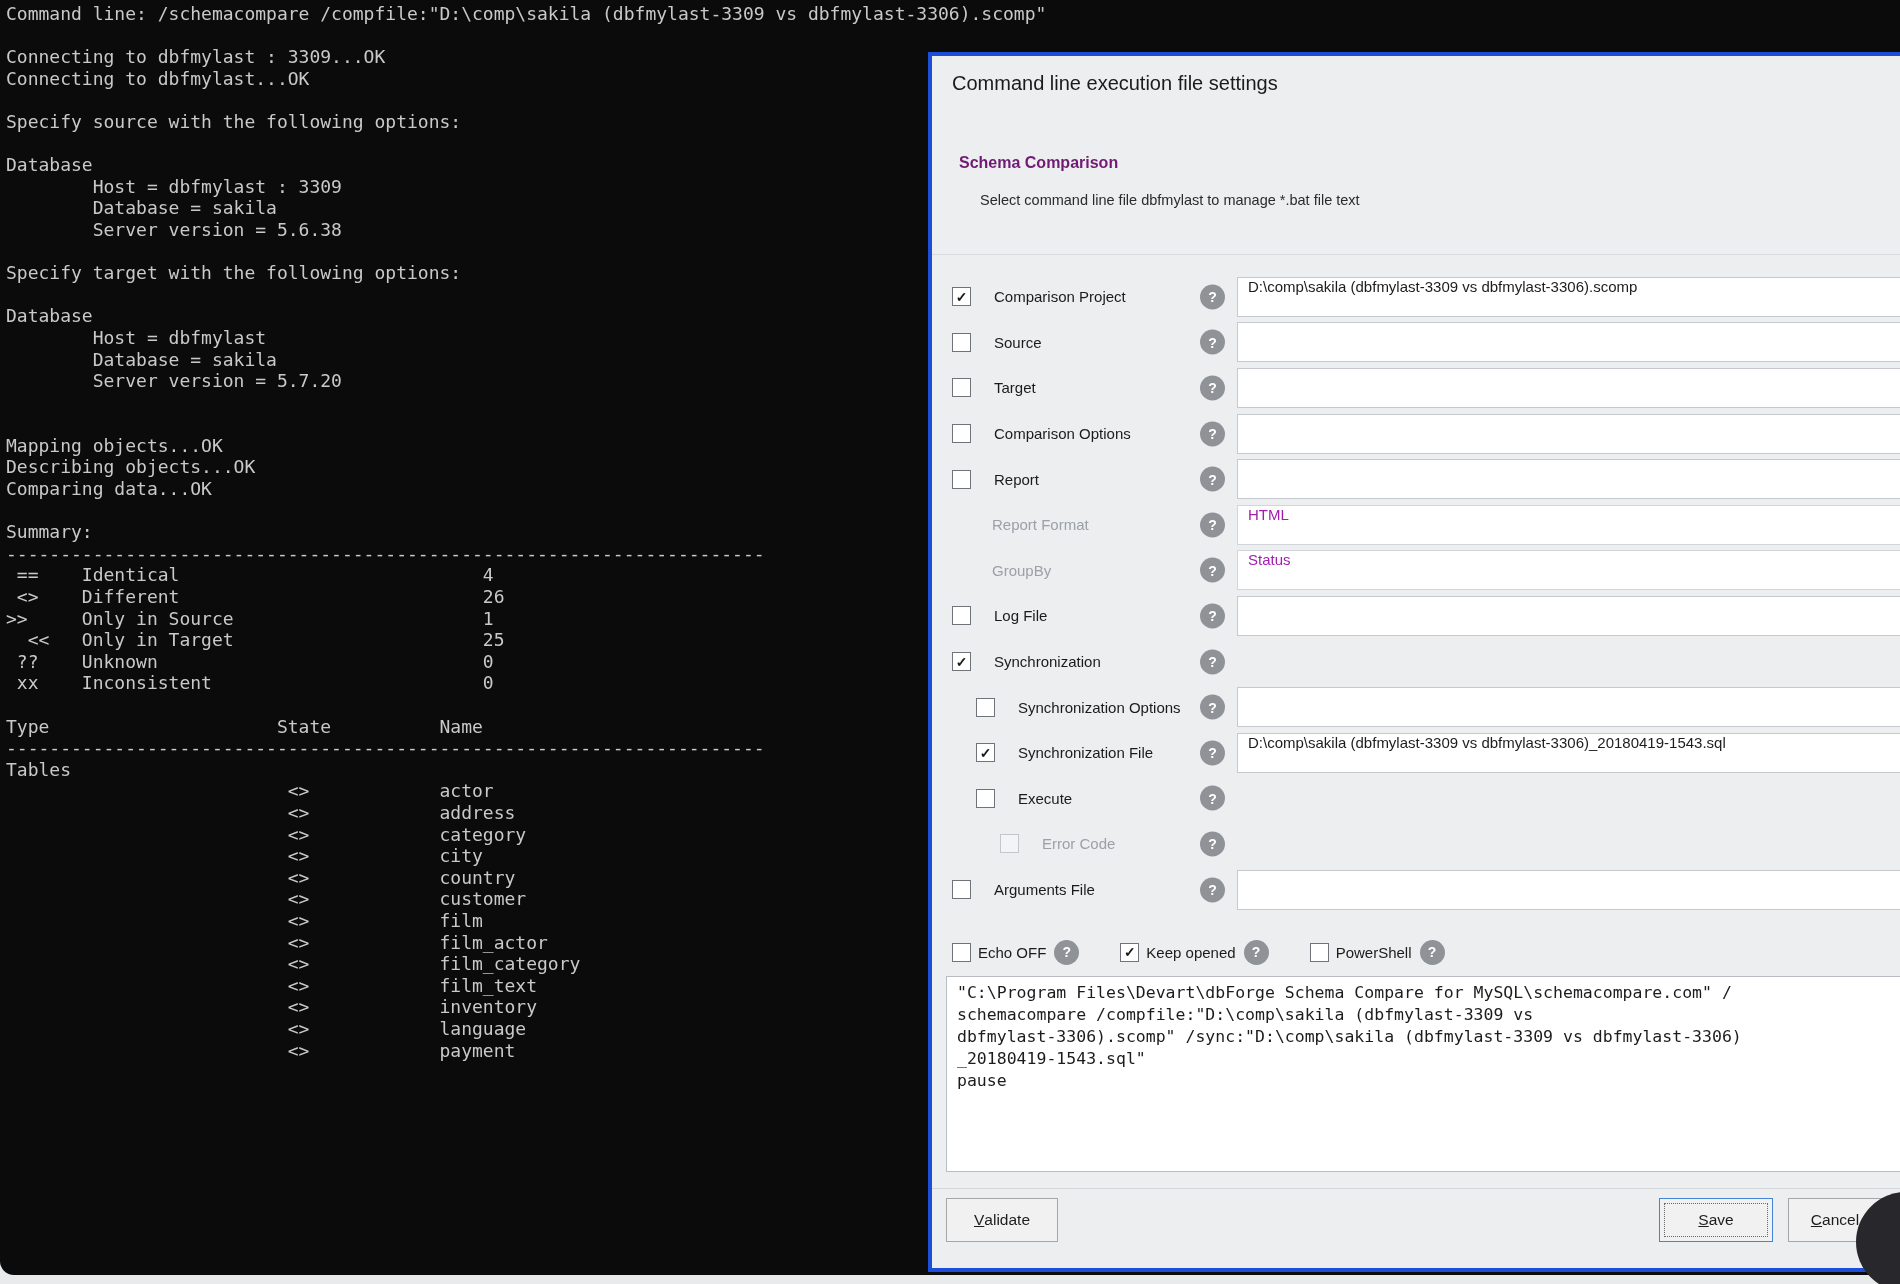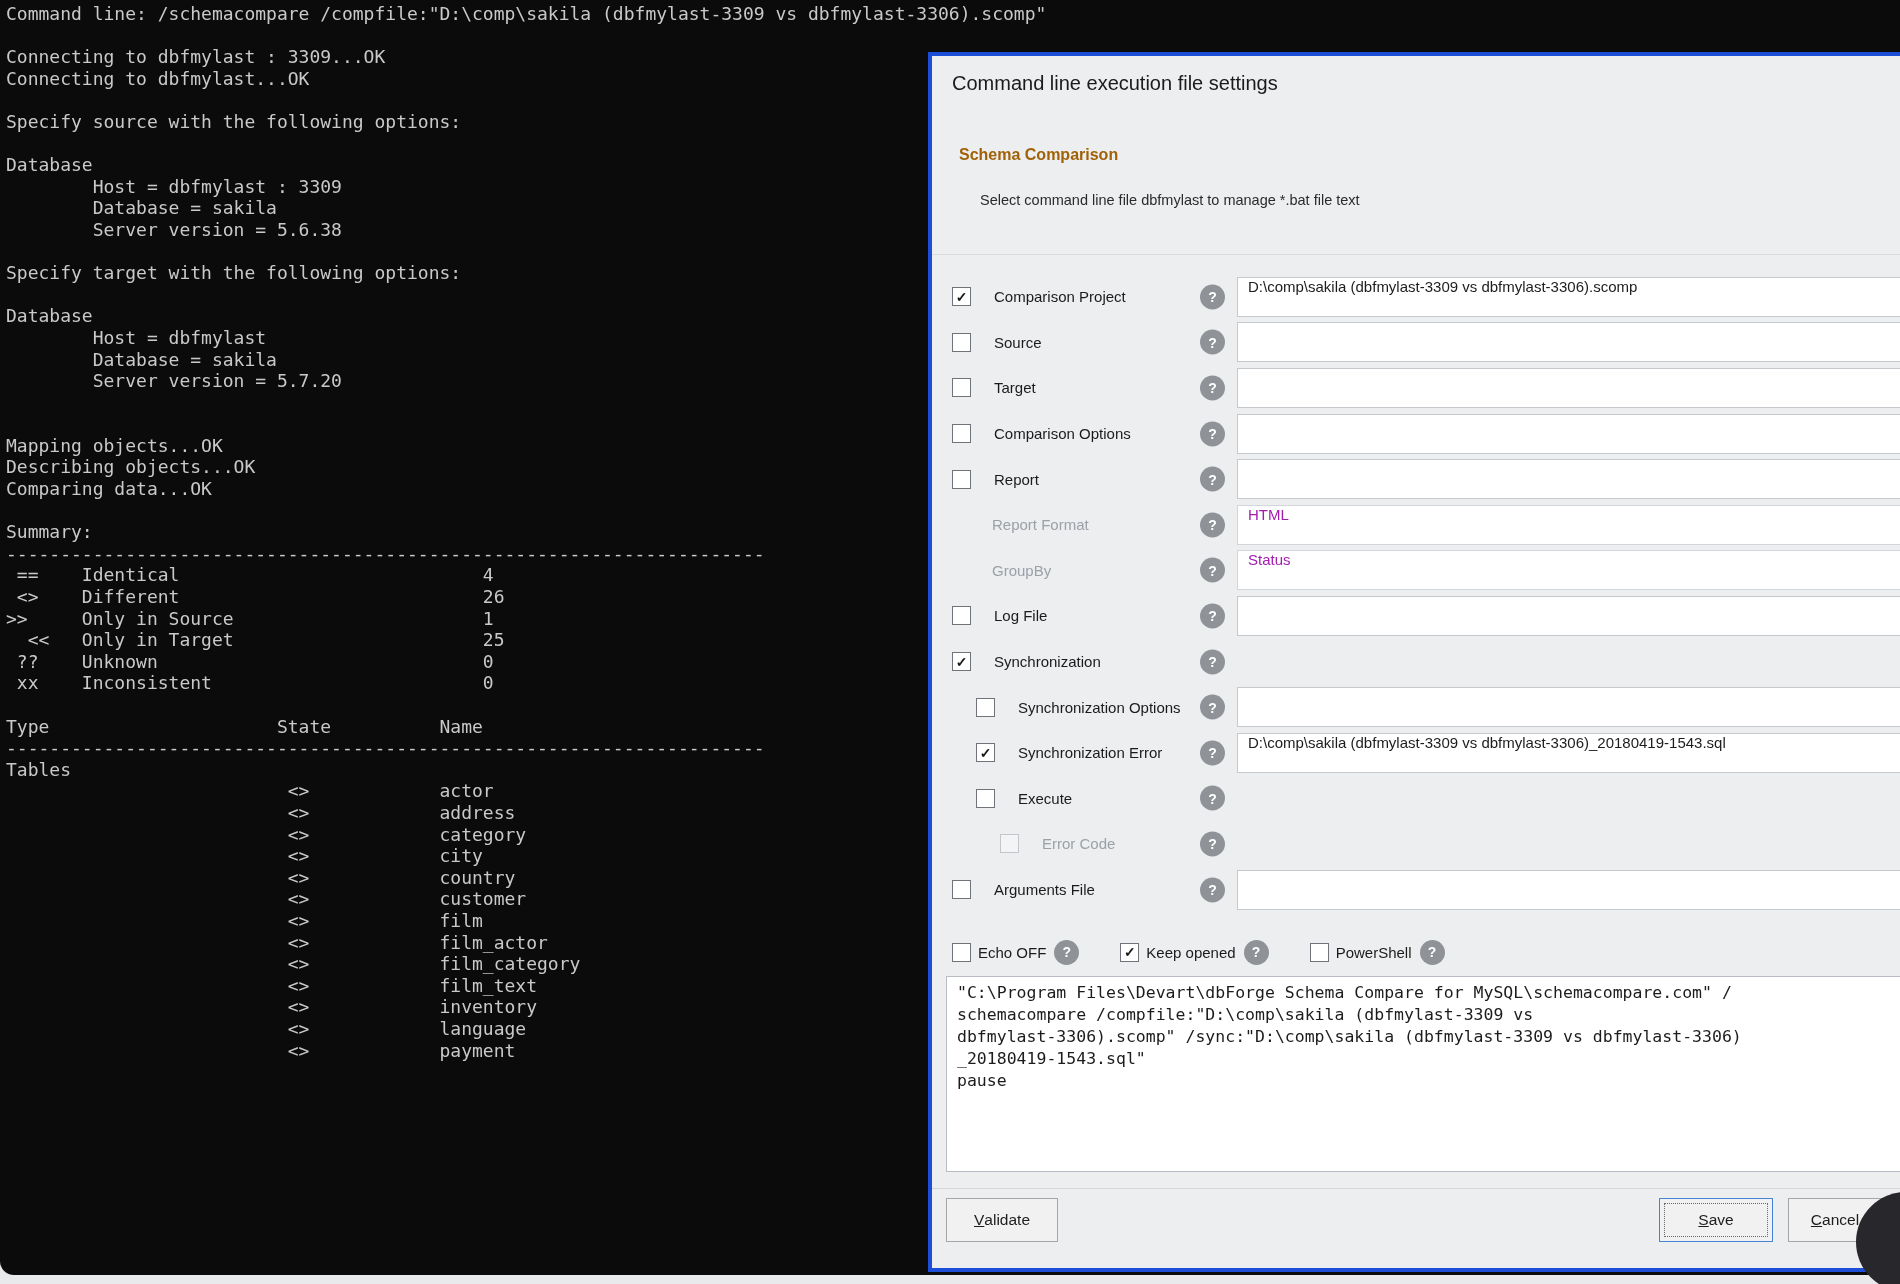--- a/index.html
+++ b/index.html
@@ -9,21 +9,21 @@
   #console{position:absolute;left:0;top:0;width:1900px;height:1275px;background:#0b0b0b;
            border-radius:0 0 14px 14px;overflow:hidden;}
   #console pre{margin:0;padding:3px 0 0 6px;font-family:"DejaVu Sans Mono",monospace;
                font-size:18px;line-height:21.6px;color:#c9c9c9;white-space:pre;}
   
   #dialog{position:absolute;left:928px;top:52px;width:1102px;height:1220px;background:#eceef0;
           border:4px solid #1d4ed8;box-sizing:border-box;}
   .dlg-title{position:absolute;left:20px;top:16px;font-size:20px;color:#1b1b1b;}
   .dlg-close{position:absolute;right:22px;top:10px;font-size:17px;color:#3a3a3a;width:26px;height:26px;
              display:flex;align-items:center;justify-content:center;}
-  .sec-title{position:absolute;left:27px;top:90px;font-size:16px;font-weight:bold;color:#a16207;}
+  .sec-title{position:absolute;left:27px;top:98px;font-size:16px;font-weight:bold;color:#701a75;}
   .sec-sub{position:absolute;left:48px;top:136px;font-size:14.5px;color:#2b2b2b;}
   .hdr-sep{position:absolute;left:0;right:0;top:198px;height:1px;background:#d9dbde;}
   .cmp-icon{position:absolute;right:18px;top:92px;}
   
   #rows{position:absolute;left:20px;right:16px;top:218px;}
   .frow{position:relative;height:45.6px;display:flex;align-items:center;}
   .cb{flex:0 0 auto;width:19px;height:19px;box-sizing:border-box;background:#fff;border:1px solid #70747a;
       display:inline-flex;align-items:center;justify-content:center;font-size:14px;font-weight:bold;
       color:#1b1b1b;margin-right:7px;}
   .cb.dis{border-color:#c3c6ca;background:#f3f4f5;}
@@ -237,21 +237,21 @@
           <span class="cb" style="margin-left: 24px;"></span>
           <span class="lbl">Synchronization Options</span>
           <span class="help">?</span>
           <div class="field">
             <span class="val"></span>
             <span class="browse dim">…</span>
           </div>
         </div>
         <div class="frow">
           <span class="cb" style="margin-left: 24px;">✓</span>
-          <span class="lbl">Synchronization Error</span>
+          <span class="lbl">Synchronization File</span>
           <span class="help">?</span>
           <div class="field">
             <span class="val">D:\comp\sakila (dbfmylast-3309 vs dbfmylast-3306)_20180419-1543.sql</span>
             <span class="browse">…</span>
           </div>
         </div>
         <div class="frow">
           <span class="cb" style="margin-left: 24px;"></span>
           <span class="lbl">Execute</span>
           <span class="help">?</span>

